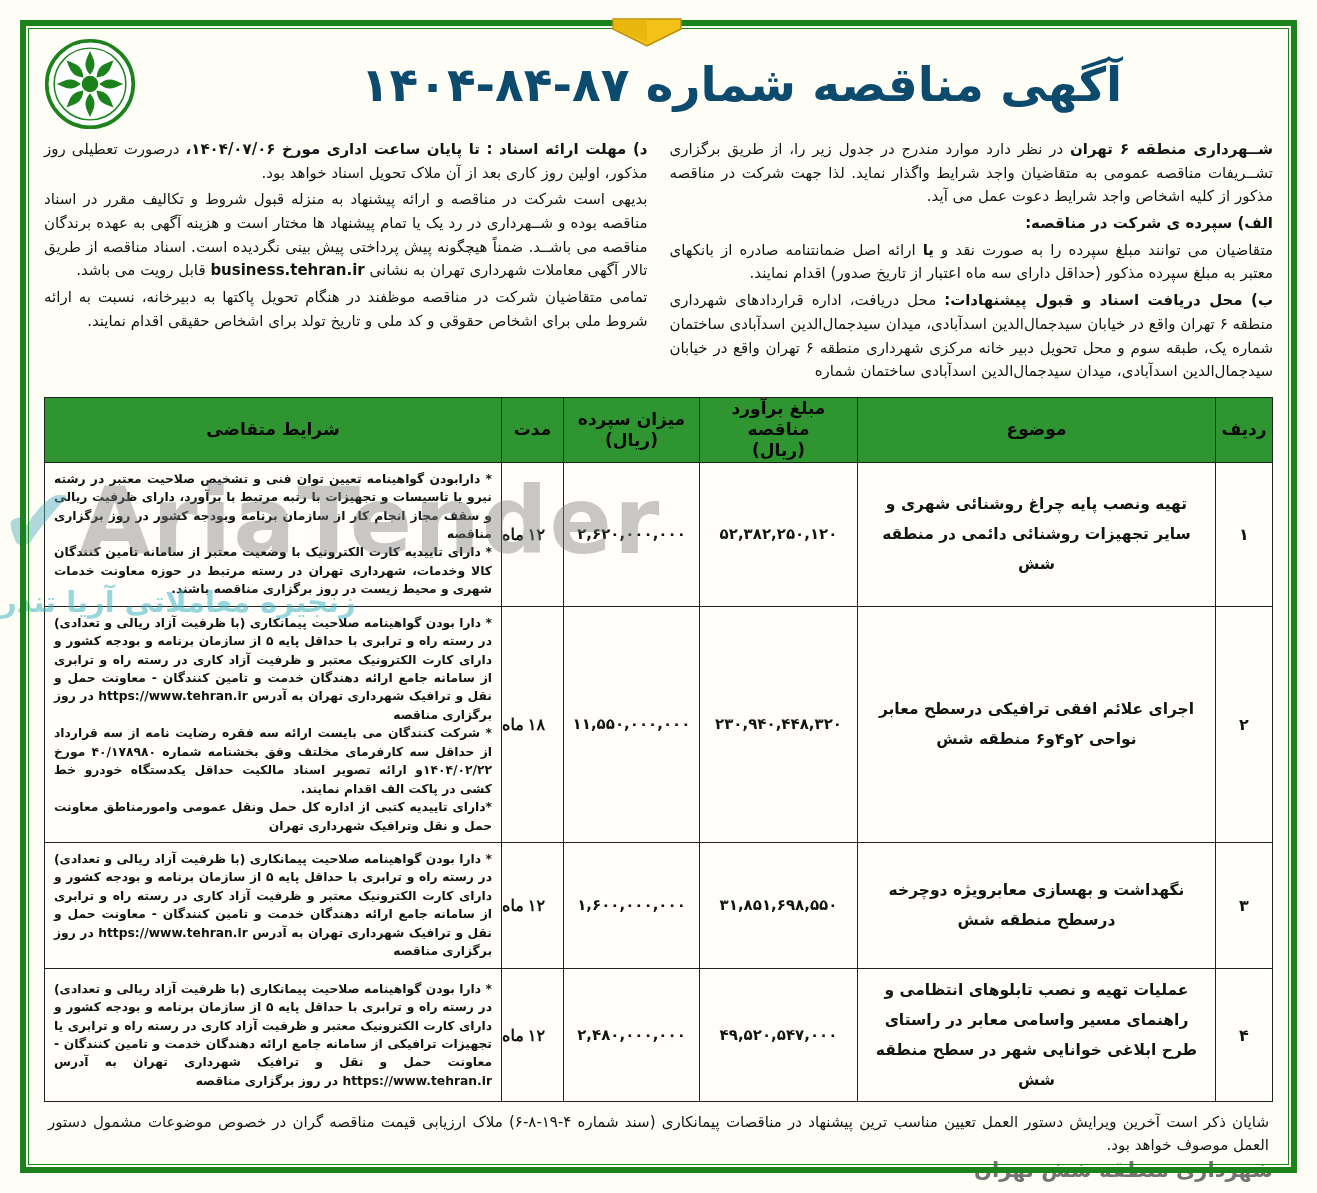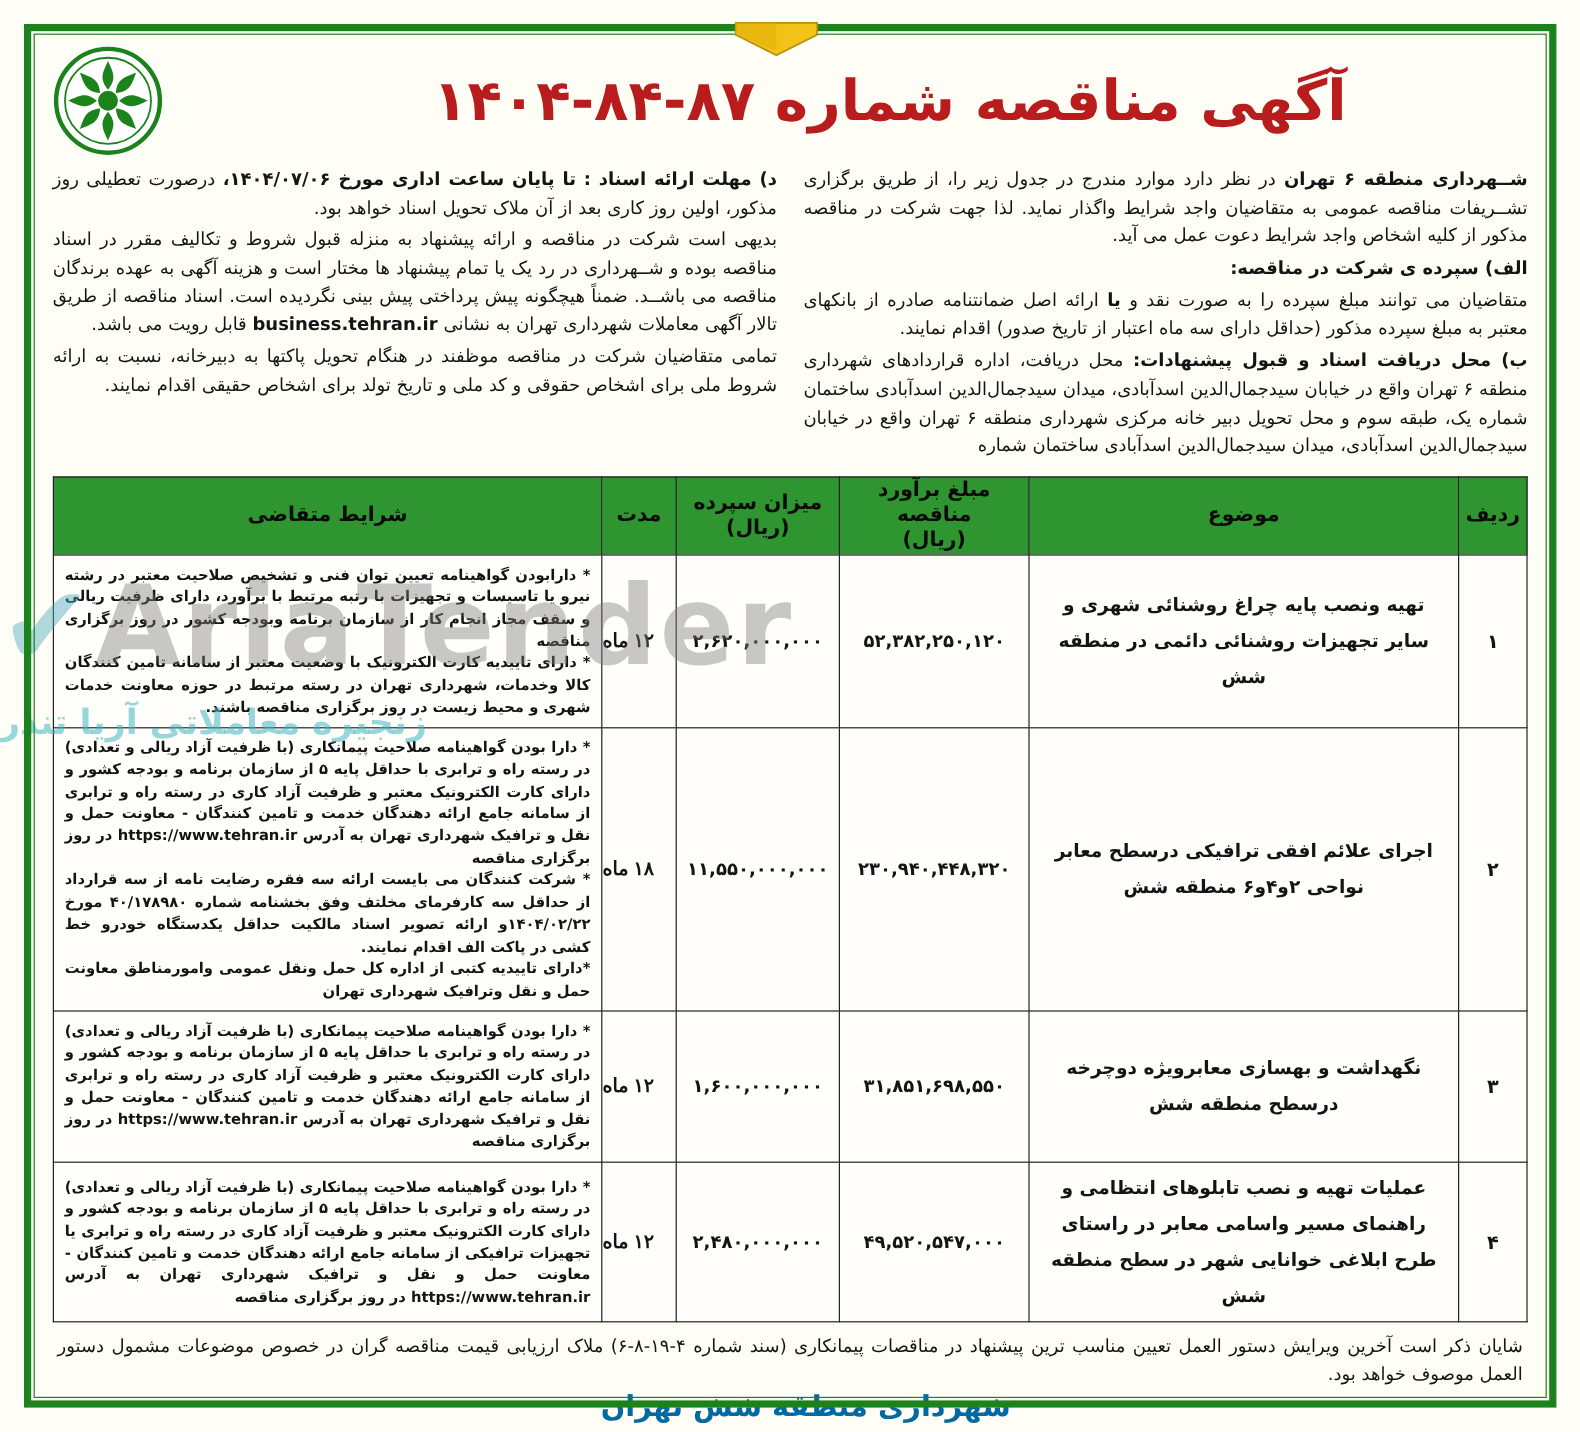--- a/index.html
+++ b/index.html
@@ -31,21 +31,21 @@
   .content {
     position: relative; z-index: 1;
     padding: 38px 44px 0 44px;
   }
   
   .header { display: flex; align-items: center; gap: 14px; min-height: 92px; }
   .logo-box { flex: 0 0 92px; display:flex; justify-content:center; }
   .title {
     flex: 1; text-align: center;
     font-size: 47px; font-weight: bold;
-    color: #b91c1c;
+    color: #0c4a6e;
     letter-spacing: 1px;
     padding-left: 60px;
   }
   
   .columns {
     display: flex; gap: 22px;
     margin-top: 8px;
     font-size: 15px; line-height: 1.58;
     text-align: justify;
   }
@@ -85,24 +85,24 @@
     padding: 7px 9px;
   }
   
   .footnote {
     margin-top: 9px;
     font-size: 15px; line-height: 1.5;
     text-align: justify;
     padding: 0 4px;
   }
   .signature {
-    text-align: center;
+    text-align: right;
     padding: 2px 0 0 26px;
-    font-size: 24px; font-weight: bold;
-    color: #0369a1;
+    font-size: 21px; font-weight: bold;
+    color: #737373;
   }
   
   .watermark {
     position: absolute; top: 468px; left: 0; right: 0;
     text-align: left; z-index: 4;
     pointer-events: none; direction: ltr;
   }
   .wm-main {
     font-size: 92px; font-weight: bold;
     color: rgba(125,125,125,0.42);

